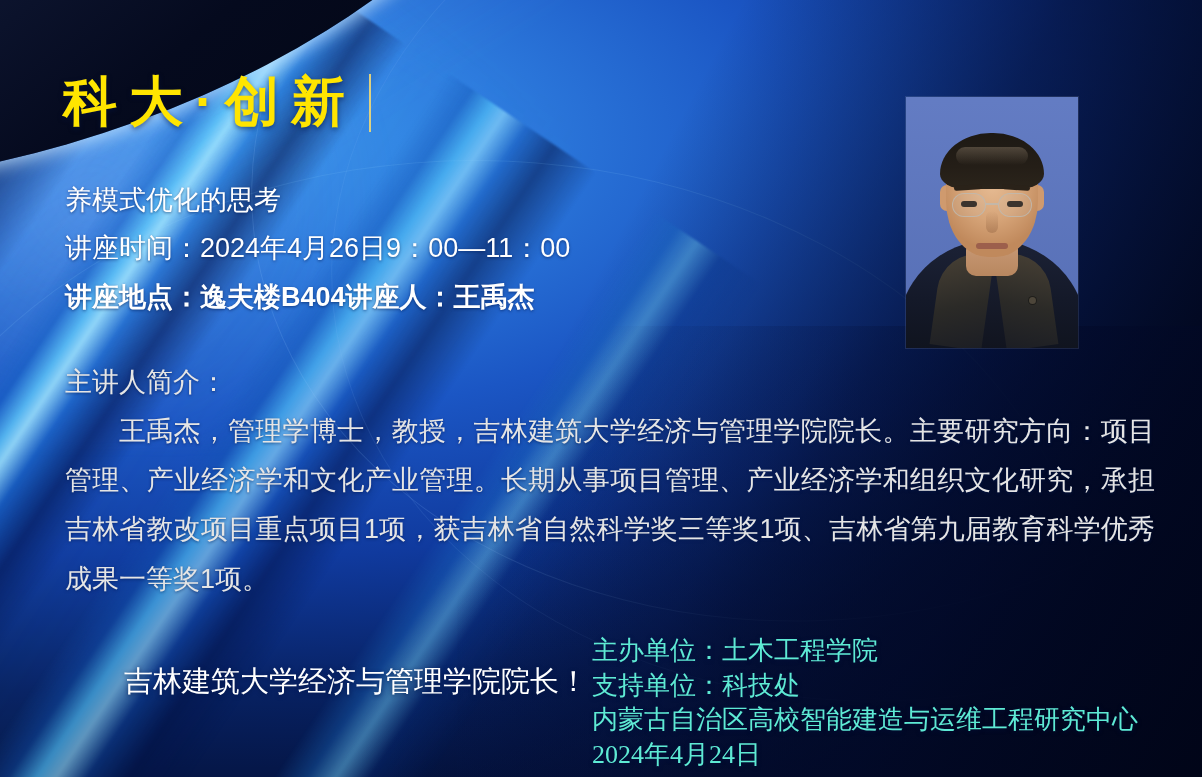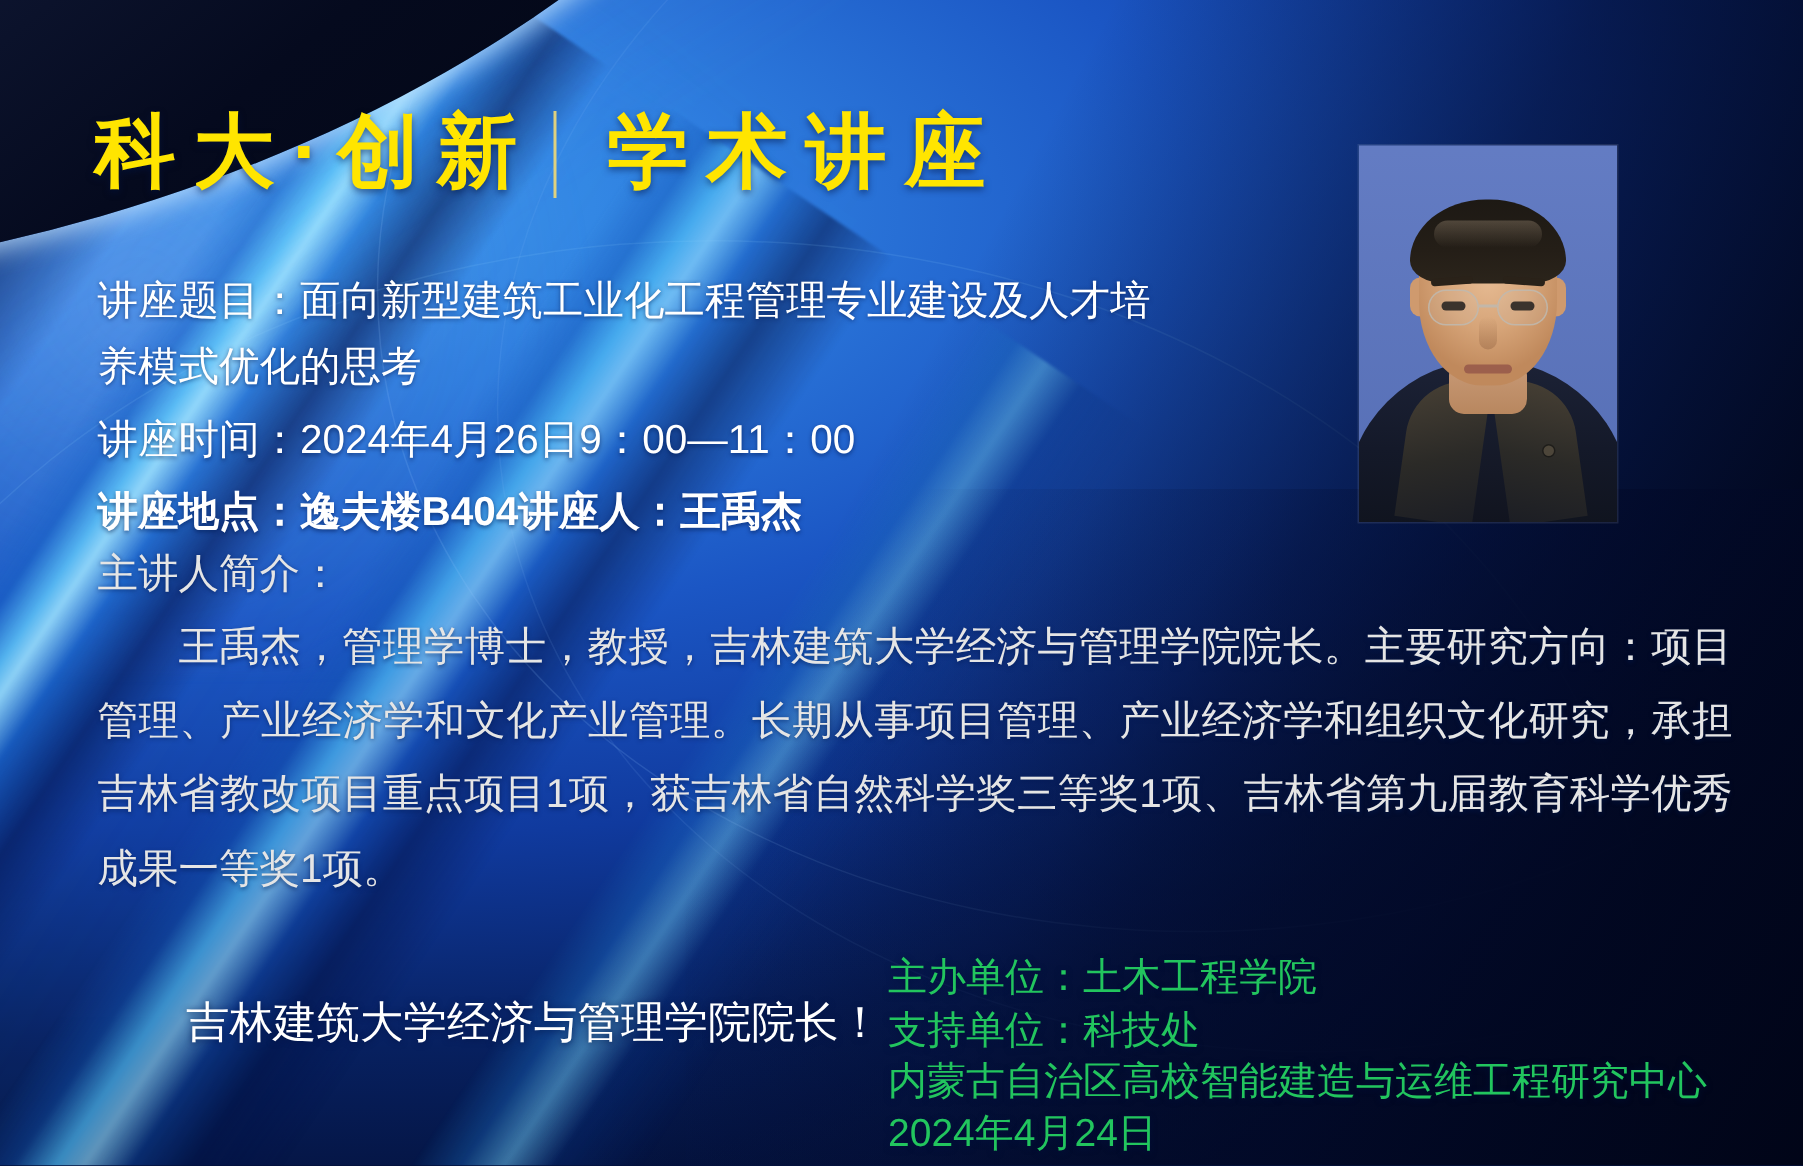--- a/index.html
+++ b/index.html
@@ -266,25 +266,26 @@
     left:124px;top:662px;
     color:#ffffff;
     font-size:29px;
     white-space:nowrap;
     text-shadow:0 1px 4px rgba(0,20,70,0.75);
   }
 
   .org{
     position:absolute;
     left:592px;top:634px;
-    color:#22c55e;
+    color:#5eead4;
     font-size:26px;
     line-height:1.33;
     white-space:nowrap;
     text-shadow:0 1px 4px rgba(0,15,60,0.8);
+    font-family:Liberation Serif, serif;
   }
   .org div{margin:0;}
 </style>
 </head>
 <body>
 
 <div class="poster">
 
   <div class="bg-base"></div>
   <div class="glow-tl"></div>
@@ -297,21 +298,20 @@
   <div class="swoosh-rim"></div>
   <div class="swoosh-dark"></div>
   <div class="bg-topright-dark"></div>
   <div class="bg-bottomright-dark"></div>
 
   <div class="content">
 
     <div class="title-row">
       <span class="title-main">科大·创新</span>
       <span class="title-sep"></span>
-      <span class="title-sub">学术讲座</span>
     </div>
 
     <div class="photo">
       <div class="photo-figure">
         <div class="pf-body"></div>
         <div class="pf-shirt"></div>
         <div class="pf-collar-l"></div>
         <div class="pf-collar-r"></div>
         <div class="pf-button"></div>
         <div class="pf-neck"></div>
@@ -325,21 +325,20 @@
         <div class="pf-eye-r"></div>
         <div class="pf-glass-l"></div>
         <div class="pf-glass-r"></div>
         <div class="pf-bridge"></div>
         <div class="pf-nose"></div>
         <div class="pf-mouth"></div>
       </div>
     </div>
 
     <div class="info">
-      <div class="line">讲座题目：面向新型建筑工业化工程管理专业建设及人才培</div>
       <div class="line spaced">养模式优化的思考</div>
       <div class="line spaced">讲座时间：2024年4月26日9：00—11：00</div>
       <div class="line line-loc">
         <span class="venue">讲座地点：逸夫楼B404</span>
         <span>讲座人：王禹杰</span>
       </div>
     </div>
 
     <div class="bio">
       <p class="bio-head">主讲人简介：</p>

